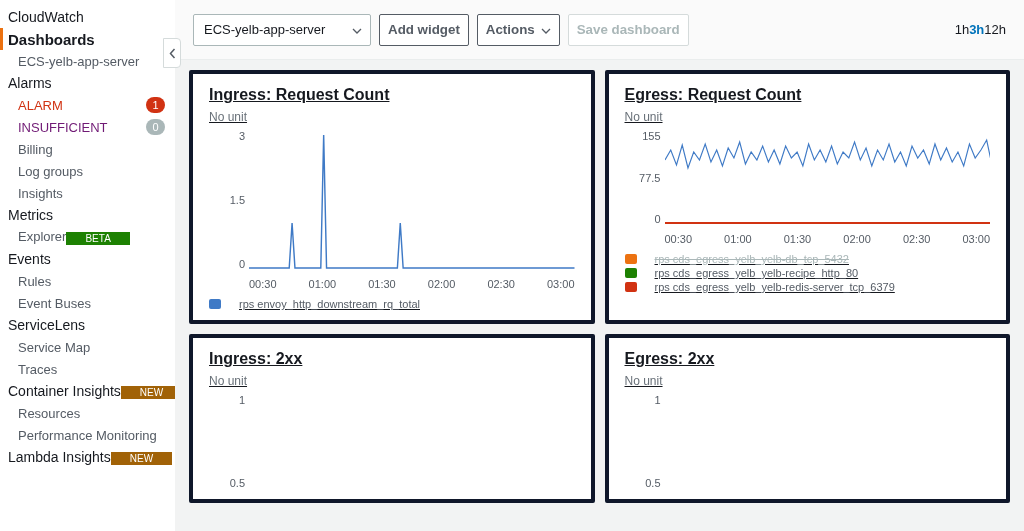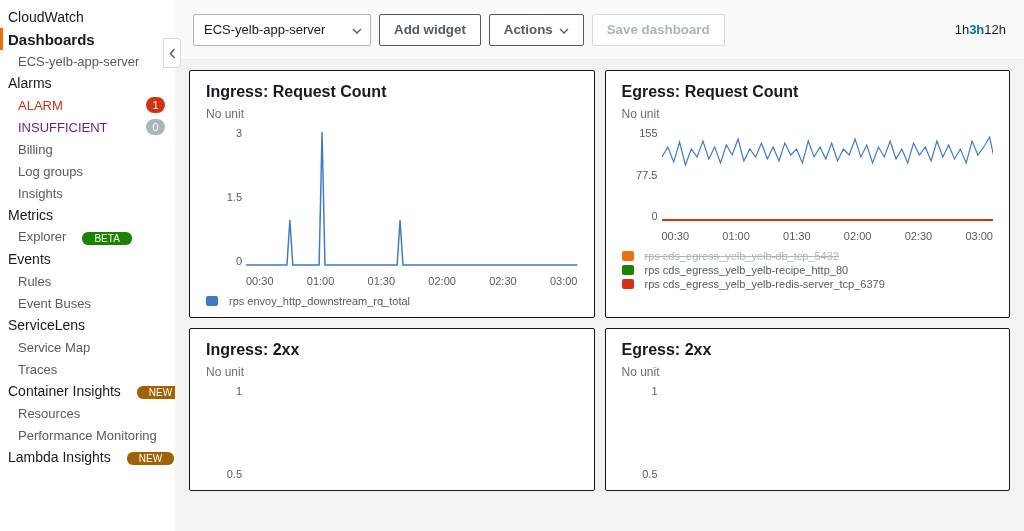--- a/index.html
+++ b/index.html
@@ -11,52 +11,52 @@
   .sidebar { width:175px; background:#fff; padding-top:6px; }
   .side-item { display:flex; align-items:center; justify-content:space-between; padding:3px 10px 3px 8px; height:22px; cursor:pointer; }
   .side-item.lvl0 { font-size:14px; padding-left:8px; }
   .side-item.lvl1 { padding-left:18px; color:#545b64; font-size:13px; }
   .side-item.active { border-left:3px solid #ec7211; padding-left:5px; font-weight:700; font-size:15px;}
   .side-item .label { white-space:nowrap; }
   .badge-count { min-width:19px; height:16px; border-radius:10px; color:#fff; font-size:11px; line-height:16px; text-align:center; padding:0 4px;}
   .badge-red { background:#d13212;}
   .badge-grey { background:#aab7b8;}
   .badge-green { background:#1d8102;}
-  .badge-text { display:inline-block; padding:1px 12px; font-size:10px; border-radius:6px; color:#fff; vertical-align:middle; margin-left:16px;}
+  .badge-text { display:inline-block; padding:1px 19px; font-size:10px; border-radius:0; color:#fff; vertical-align:middle; margin-left:0;}
   .badge-text.beta { background:#1d8102;}
   .badge-text.new { background:#a16207;}
   .alarm-red { color:#d13212;}
   .alarm-grey { color:#701a75;}
   .alarm-green { color:#1d8102;}
 
   .collapse-tab { position:absolute; left:163px; top:38px; width:18px; height:30px; border:1px solid #d5dbdb; border-radius:0 4px 4px 0; background:#fff; display:flex; align-items:center; justify-content:center; cursor:pointer; z-index:2;}
   .collapse-tab svg { width:7px; height:11px;}
 
   
   .main { flex:1; background:#f2f3f3; position:relative; }
   .toolbar { height:60px; display:flex; align-items:center; padding:0 18px; border-bottom:1px solid #eaeded; background:#fafafa; justify-content:space-between;}
   .toolbar-left { display:flex; gap:8px; align-items:center;}
   .select { width:178px; height:32px; border:1px solid #aab7b8; border-radius:2px; background:#fff; display:flex; align-items:center; justify-content:space-between; padding:0 8px 0 10px; cursor:pointer;}
-  .btn { height:32px; border:1px solid #545b64; border-radius:2px; background:#fff; padding:0 14px; font-weight:700; color:#545b64; cursor:pointer; display:flex; align-items:center; gap:6px;}
+  .btn { height:32px; border:1px solid #545b64; border-radius:2px; background:#fff; padding:0 8px; font-weight:700; color:#545b64; cursor:pointer; display:flex; align-items:center; gap:6px;}
   .btn.disabled { color:#aab7b8; border-color:#d5dbdb; cursor:default;}
   .timerange { display:flex; font-size:13px;}
   .timerange span { cursor:pointer; color:#16191f;}
   .timerange span.sel { color:#0073bb; font-weight:700;}
 
   .widgets { padding:10px 14px; display:grid; grid-template-columns:1fr 1fr; gap:10px;}
-  .widget { background:#fff; border:1px solid #0f172a; border-radius:2px; padding:12px 16px 10px 16px;}
+  .widget { background:#fff; border:4px solid #0f172a; border-radius:2px; padding:12px 16px 10px 16px;text-decoration:underline;}
   .widget h3 { font-size:16px; font-weight:700; margin-bottom:6px;}
   .widget .unit { color:#687078; font-size:12px; margin-bottom:6px;}
   .chart { position:relative; height:160px;}
   .chart.short { height:95px; }
   .chart svg { position:absolute; inset:0; }
   .y-labels { position:absolute; left:0; top:0; bottom:20px; width:36px; display:flex; flex-direction:column; justify-content:space-between; font-size:11px; color:#545b64; text-align:right;}
   .x-labels { position:absolute; left:40px; right:0; bottom:0; display:flex; justify-content:space-between; font-size:11px; color:#545b64;}
   .legend { margin-top:8px; font-size:11px; color:#545b64;}
-  .legend .row { display:flex; align-items:center; gap:11px; margin-top:2px;}
+  .legend .row { display:flex; align-items:center; gap:18px; margin-top:2px;}
   .sw { width:12px; height:10px; border-radius:2px; display:inline-block;}
   .strike { text-decoration:line-through; color:#aab7b8;}
 
   .caret svg, .btn svg { width:10px; height:6px; }
 </style>
 </head>
 <body>
 
 <div class="layout">
   <div class="sidebar" id="sidebar">

